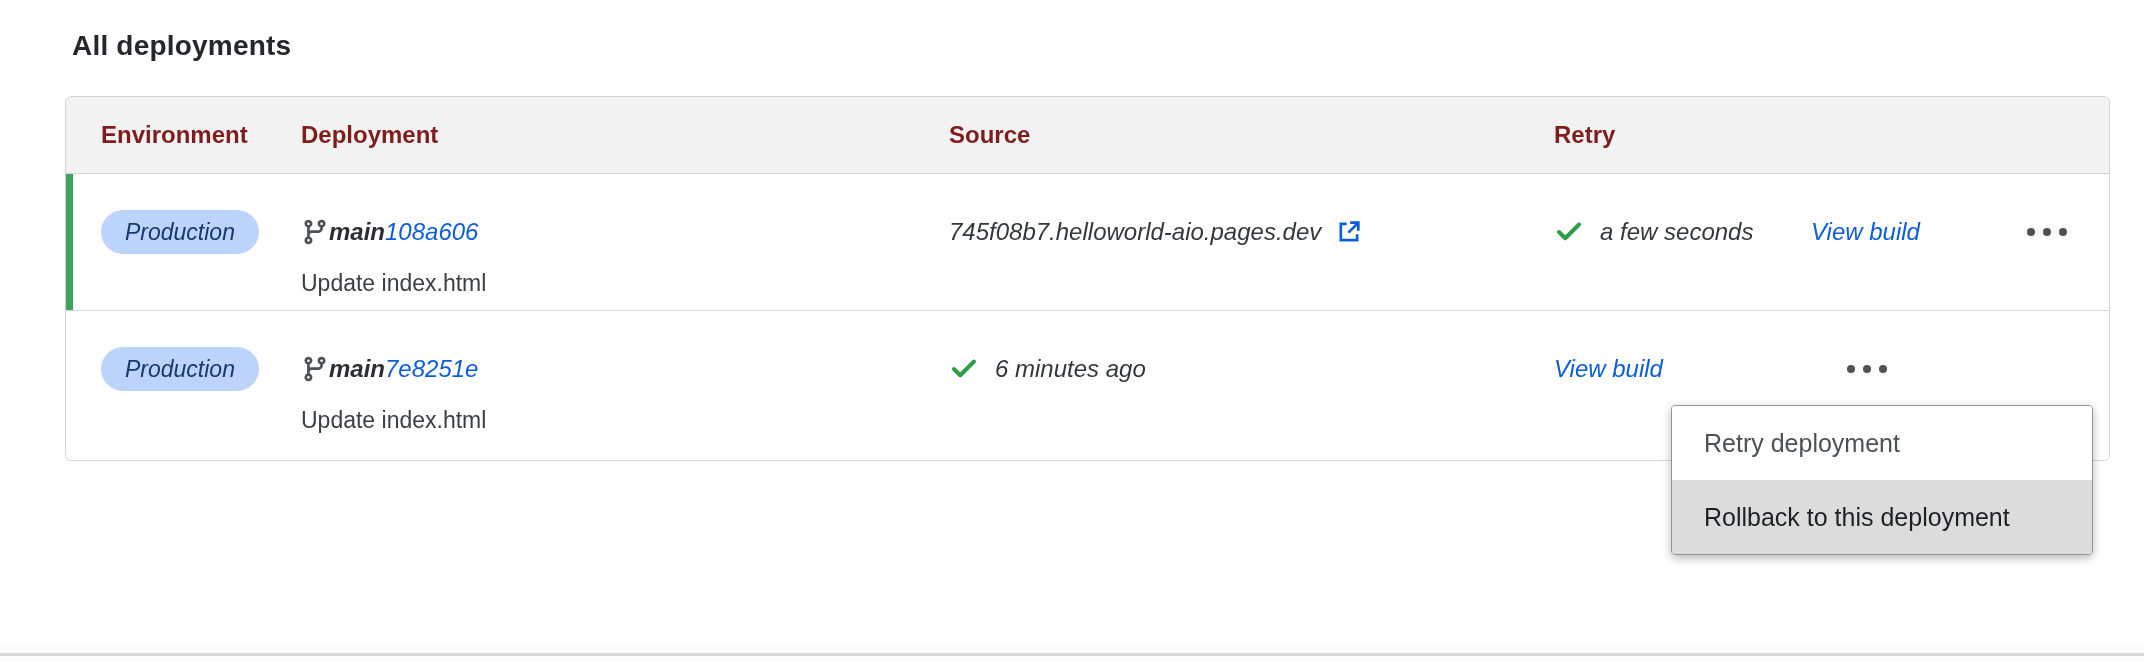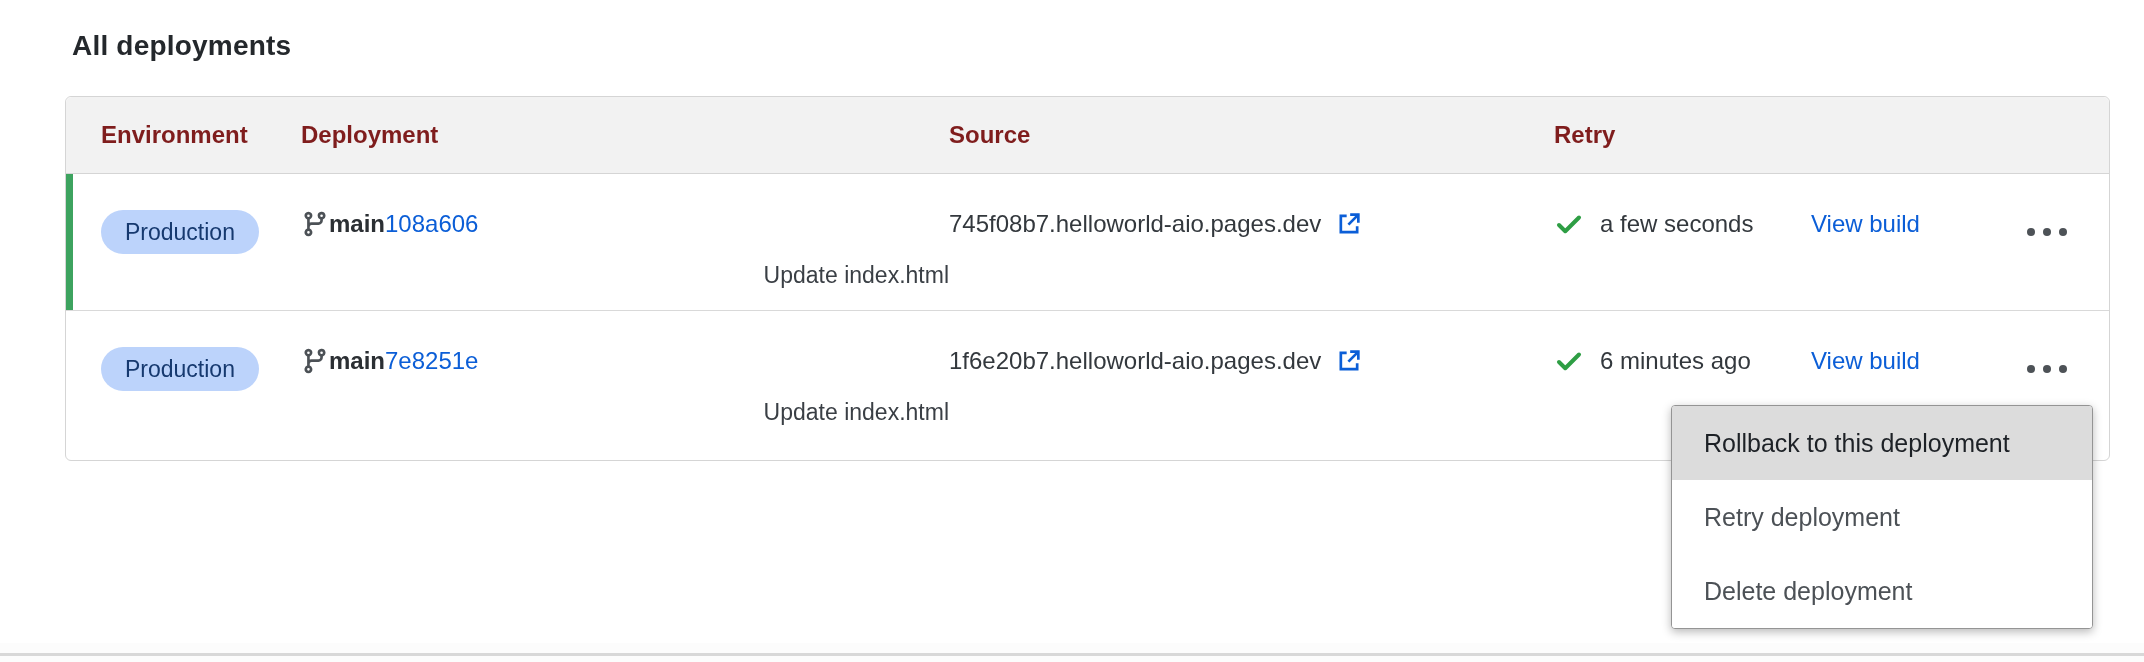--- a/index.html
+++ b/index.html
@@ -46,31 +46,31 @@
     font-size:24px;font-weight:700;color:#7f1d1d;
   }
   .row{position:relative;padding-top:36px;padding-bottom:0;}
   .row.first{height:136px;}
   .row.second{height:150px;border-top:1px solid #d9d9d9;}
   .row.current::before{
     content:"";position:absolute;left:0;top:0;bottom:0;width:7px;
     background:var(--indicator-green);
   }
   .cell{align-self:start;}
-  .line1{display:flex;align-items:flex-start;height:44px;}
+  .line1{display:flex;align-items:center;height:44px;font-style:italic;}
   .badge{
     display:inline-flex;align-items:center;justify-content:center;
     height:44px;padding:0 24px;border-radius:22px;
     background:var(--badge-bg);color:var(--badge-text);
     font-size:23px;
   }
   .source-line{}
   .branch-name{font-weight:700;font-size:24px;color:#2b2f33;}
   a.link{color:var(--link-blue);text-decoration:none;font-size:24px;cursor:pointer;}
-  .commit-msg{margin-top:8px;font-size:23px;color:#3a3f45;text-align:right;}
+  .commit-msg{margin-top:16px;font-size:23px;color:#3a3f45;}
   .deploy-line{gap:14px;}
   .deploy-url{font-size:24px;color:var(--text-dark);}
   .status-line{gap:16px;}
   .status-text{font-size:24px;color:var(--text-dark);}
   .icon{display:inline-flex;align-items:center;justify-content:center;}
   .ellipsis-btn{
     display:inline-flex;align-items:center;gap:8px;
     background:none;border:none;cursor:pointer;
     height:44px;padding:0 10px;margin-left:26px;
   }
@@ -180,32 +180,20 @@
           <svg width="28" height="28" viewBox="0 0 16 16" fill="#4c5156">
               <path d="M9.5 3.25a2.25 2.25 0 1 1 3 2.122V6A2.5 2.5 0 0 1 10 8.5H6a1 1 0 0 0-1 1v1.128a2.251 2.251 0 1 1-1.5 0V5.372a2.25 2.25 0 1 1 1.5 0v1.836A2.493 2.493 0 0 1 6 7h4a1 1 0 0 0 1-1v-.628A2.25 2.25 0 0 1 9.5 3.25Zm-6 0a.75.75 0 1 0 1.5 0 .75.75 0 0 0-1.5 0Zm8.25-.75a.75.75 0 1 0 0 1.5.75.75 0 0 0 0-1.5ZM4.25 12a.75.75 0 1 0 0 1.5.75.75 0 0 0 0-1.5Z"></path>
             </svg>
         </span>
         <span class="branch-name">main</span>
         <a class="link">7e8251e</a>
       </div>
       <div class="commit-msg">Update index.html</div>
     </div>
     <div class="cell">
-      <div class="line1 deploy-line">
-        <span class="deploy-url">1f6e20b7.helloworld-aio.pages.dev</span>
-        <a class="icon">
-          <svg width="28" height="28" viewBox="0 0 24 24" fill="none" stroke="#0b5ed7" stroke-width="2.3">
-              <path d="M10 5H5v14h14v-5"></path>
-              <path d="M13 4h7v7"></path>
-              <path d="M20 4 11.5 12.5"></path>
-            </svg>
-        </a>
-      </div>
-    </div>
-    <div class="cell">
       <div class="line1 status-line">
         <span class="icon">
           <svg width="30" height="30" viewBox="0 0 24 24" fill="none" stroke="#2e9e44" stroke-width="3.2" stroke-linecap="round" stroke-linejoin="round">
               <polyline points="20 6 9 17 4 12"></polyline>
             </svg>
         </span>
         <span class="status-text">6 minutes ago</span>
       </div>
     </div>
     <div class="cell">
@@ -218,18 +206,17 @@
           <i></i>
           <i></i>
           <i></i>
         </button>
     </div>
   </div>
 
 </div>
 
 <div class="context-menu">
+  <div class="menu-item">Retry deployment</div>
   <div class="menu-item highlighted">Rollback to this deployment</div>
-  <div class="menu-item">Retry deployment</div>
-  <div class="menu-item">Delete deployment</div>
 </div>
 
 <div class="bottom-band"></div>
 
 </body></html>

